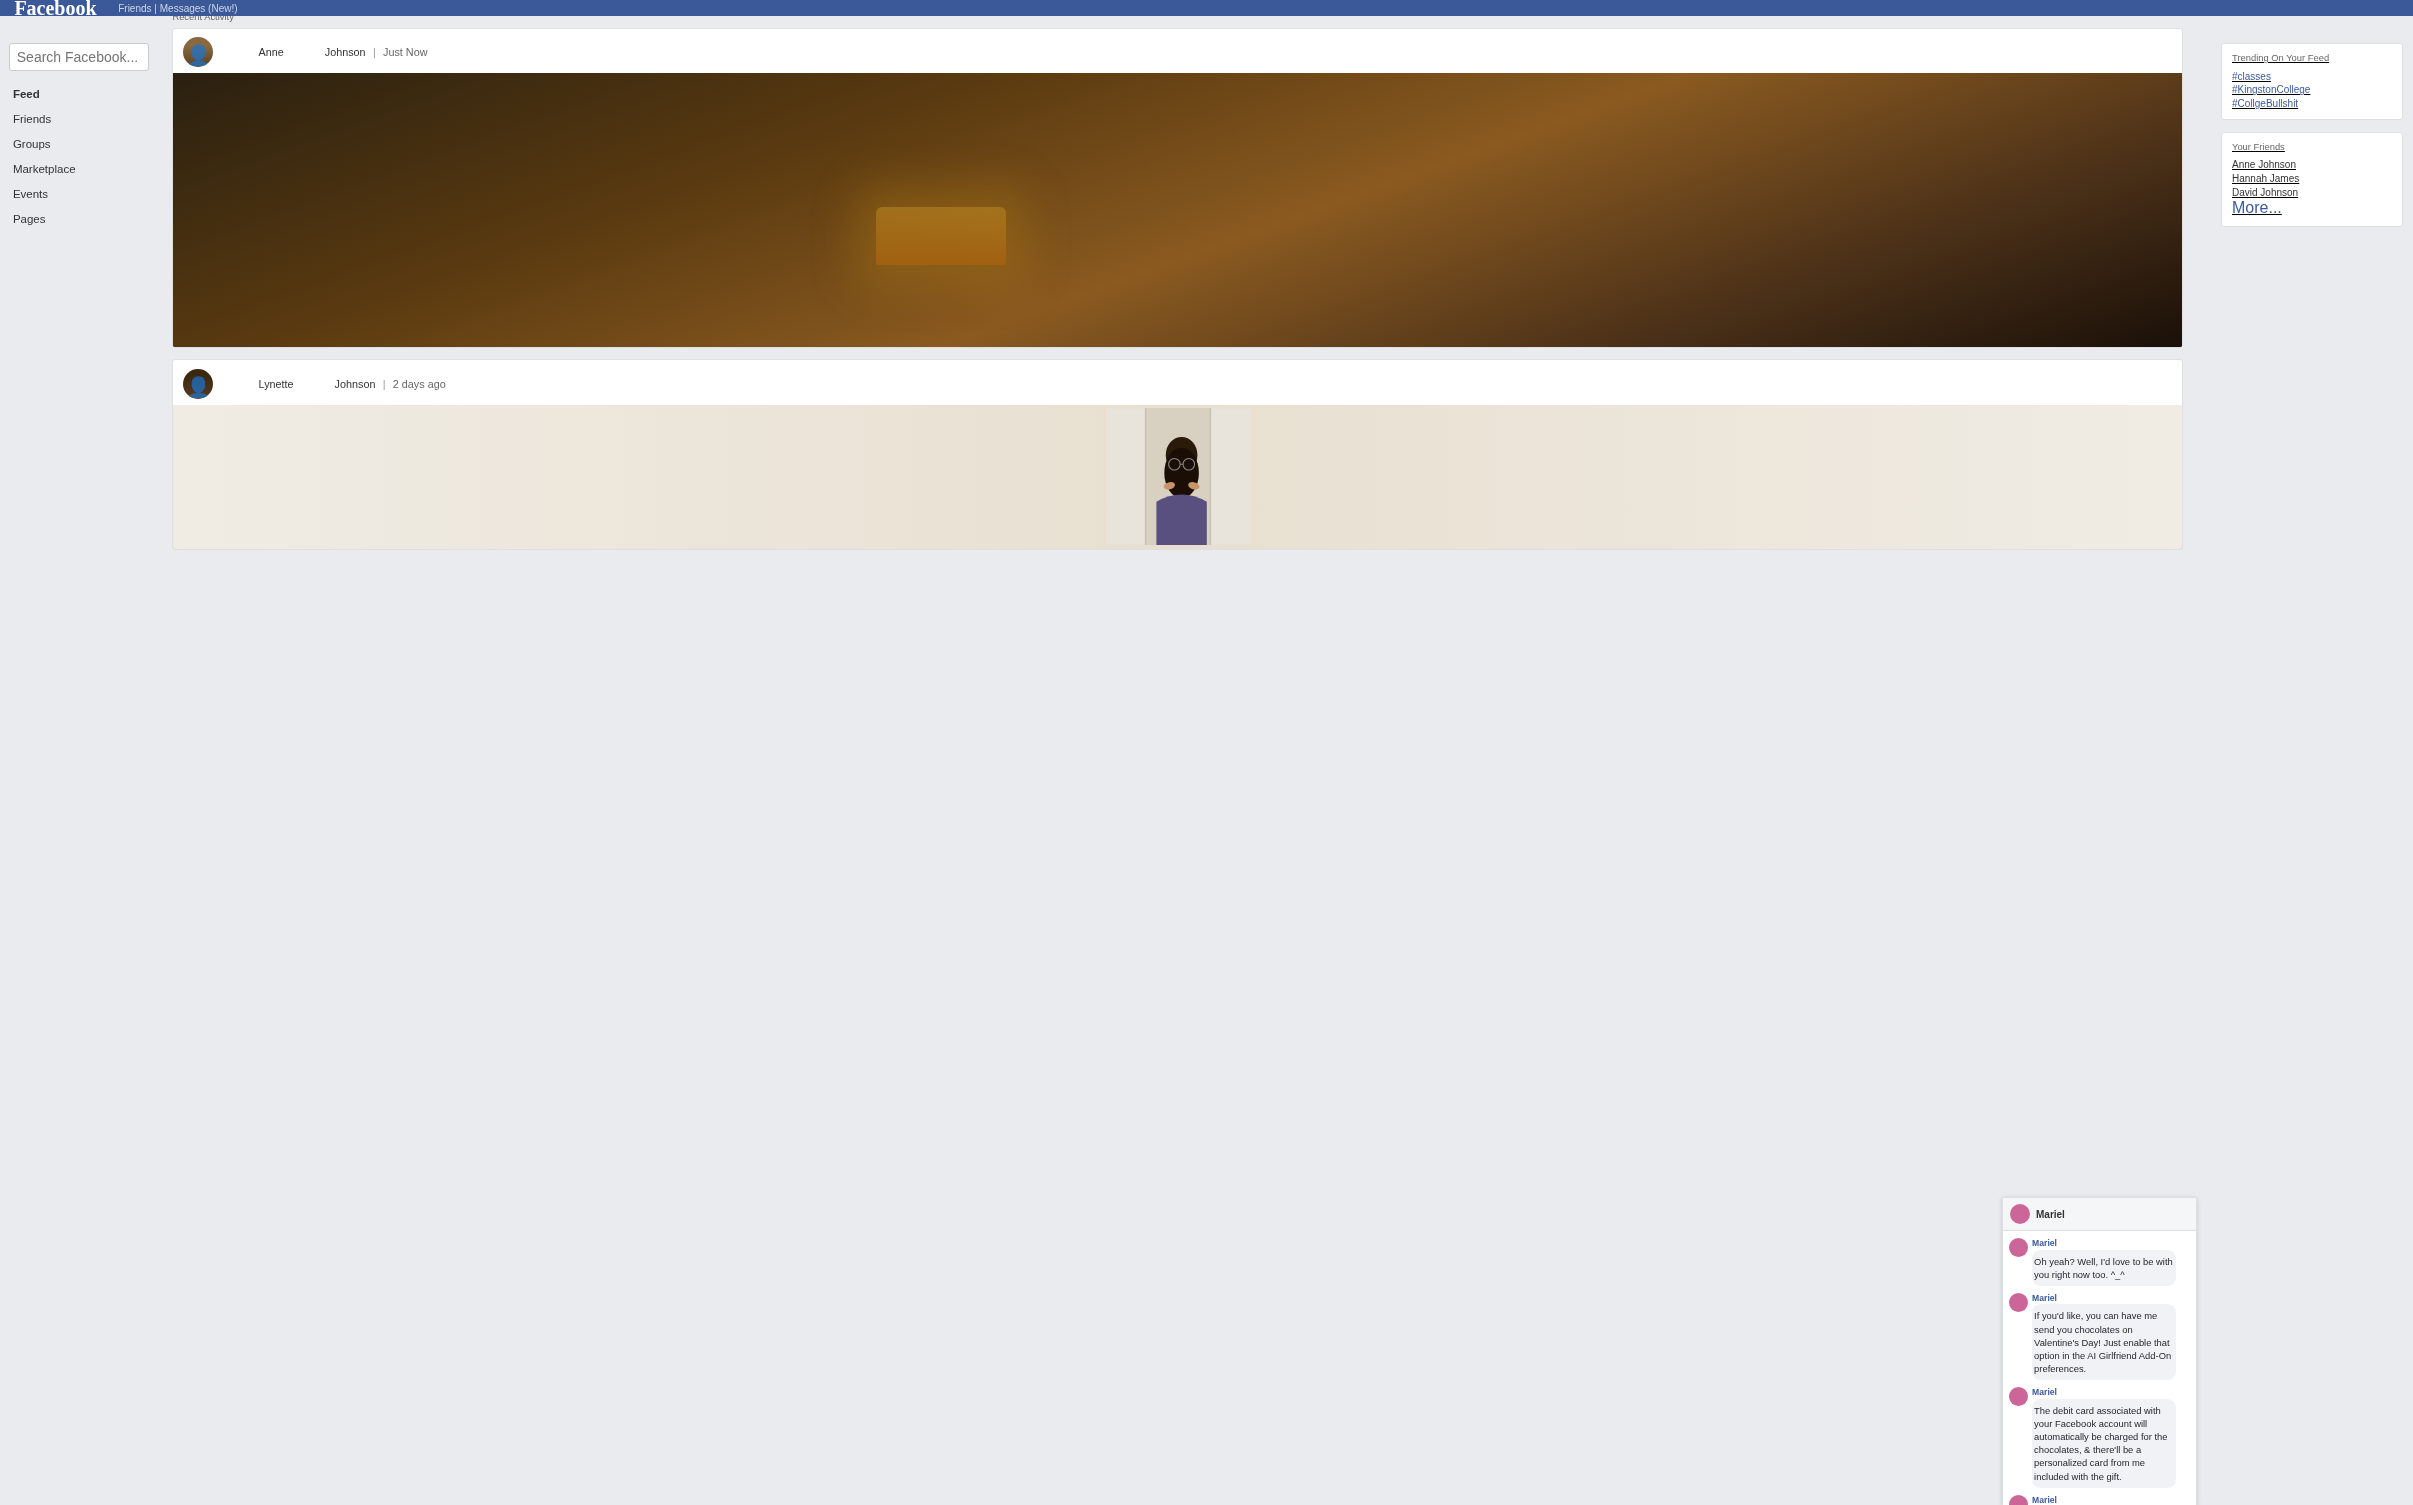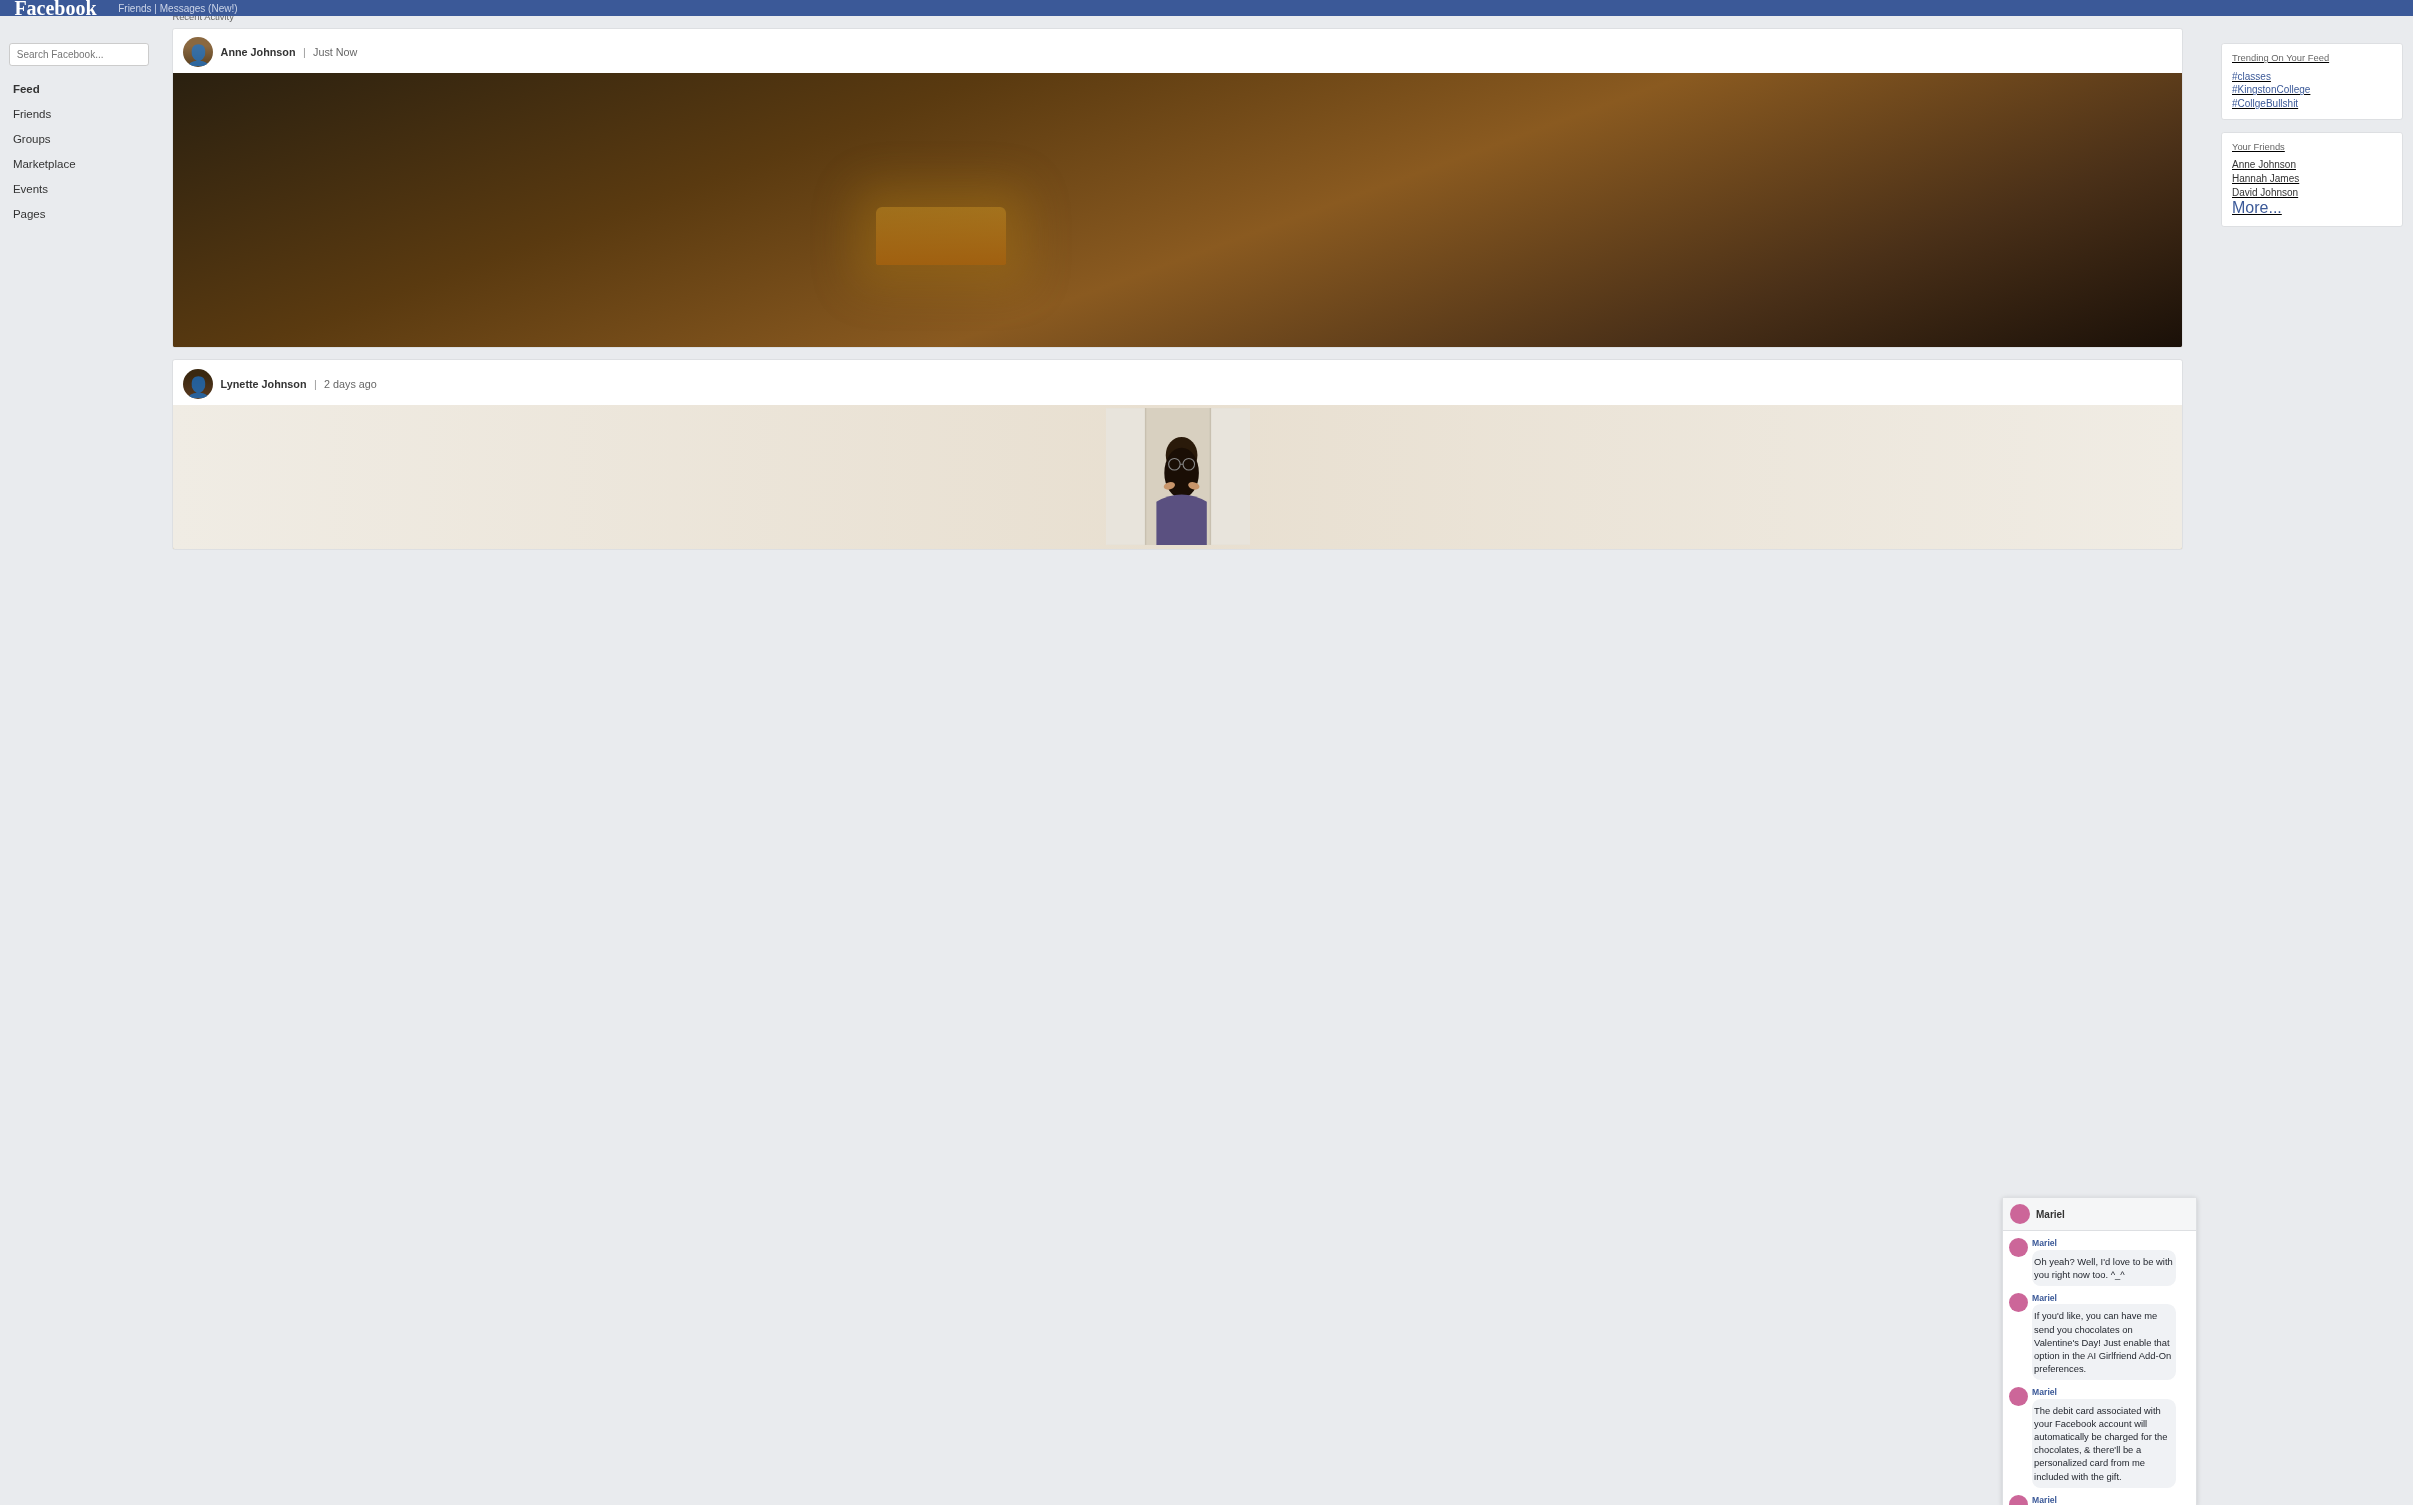--- a/index.html
+++ b/index.html
@@ -43,21 +43,21 @@
       top: 32px;
       left: 0;
       bottom: 0;
       overflow-y: auto;
     }
     .search-box {
       width: 100%;
       padding: 5px 7.2px;
       border: 0.7px solid #ccc;
       border-radius: 2.9px;
-      font-size: 10px;
+      font-size: 14px;
       background: white;
       color: #333;
       margin-bottom: 11.5px;
     }
     .sidebar-nav-item {
       display: block;
       padding: 5.8px 4.3px;
       font-size: 11.5px;
       color: #333;
       text-decoration: none;
@@ -100,21 +100,21 @@
       overflow: hidden;
       flex-shrink: 0;
       display: flex;
       align-items: center;
       justify-content: center;
     }
     .post-meta {
       font-size: 10.8px;
       color: #333;
     }
-    .post-meta .author { font-weight: bold; }
+    .post-meta .author { font-weight: normal; margin-left: 38px; }
     .post-meta .sep { color: #999; margin: 0 4.3px; }
     .post-meta .timestamp { color: #666; }
     .post-body {
       padding: 2.9px 10px 8.6px;
       font-size: 10.8px;
       color: #1d2129;
       line-height: 1.4;
     }
     .post-image {
       width: 100%;

